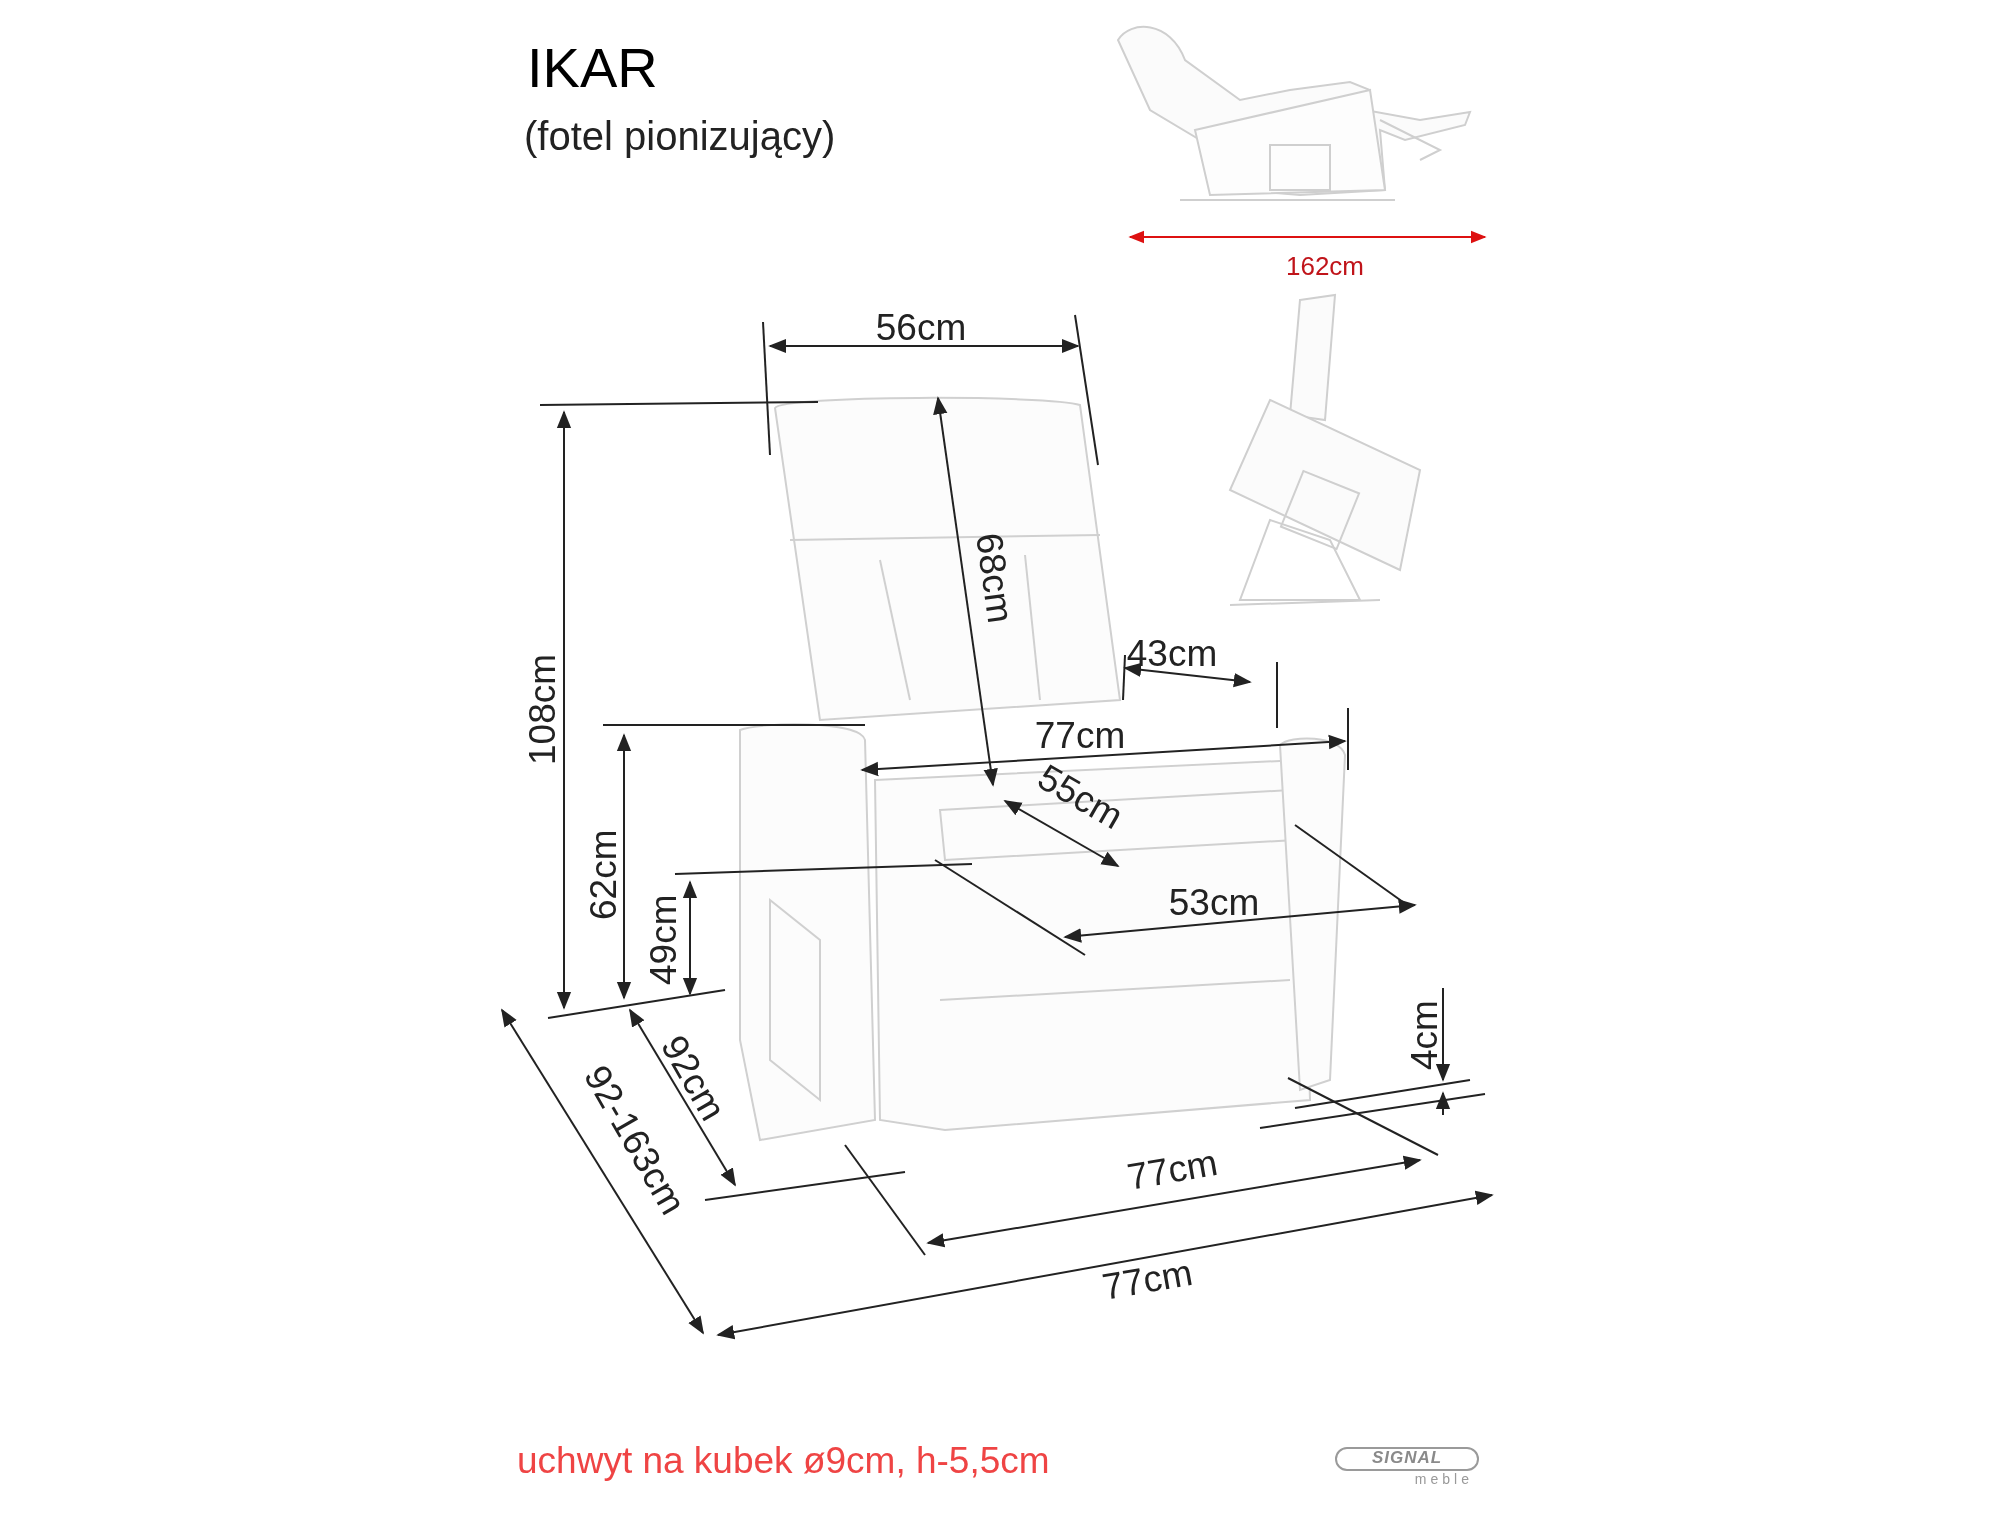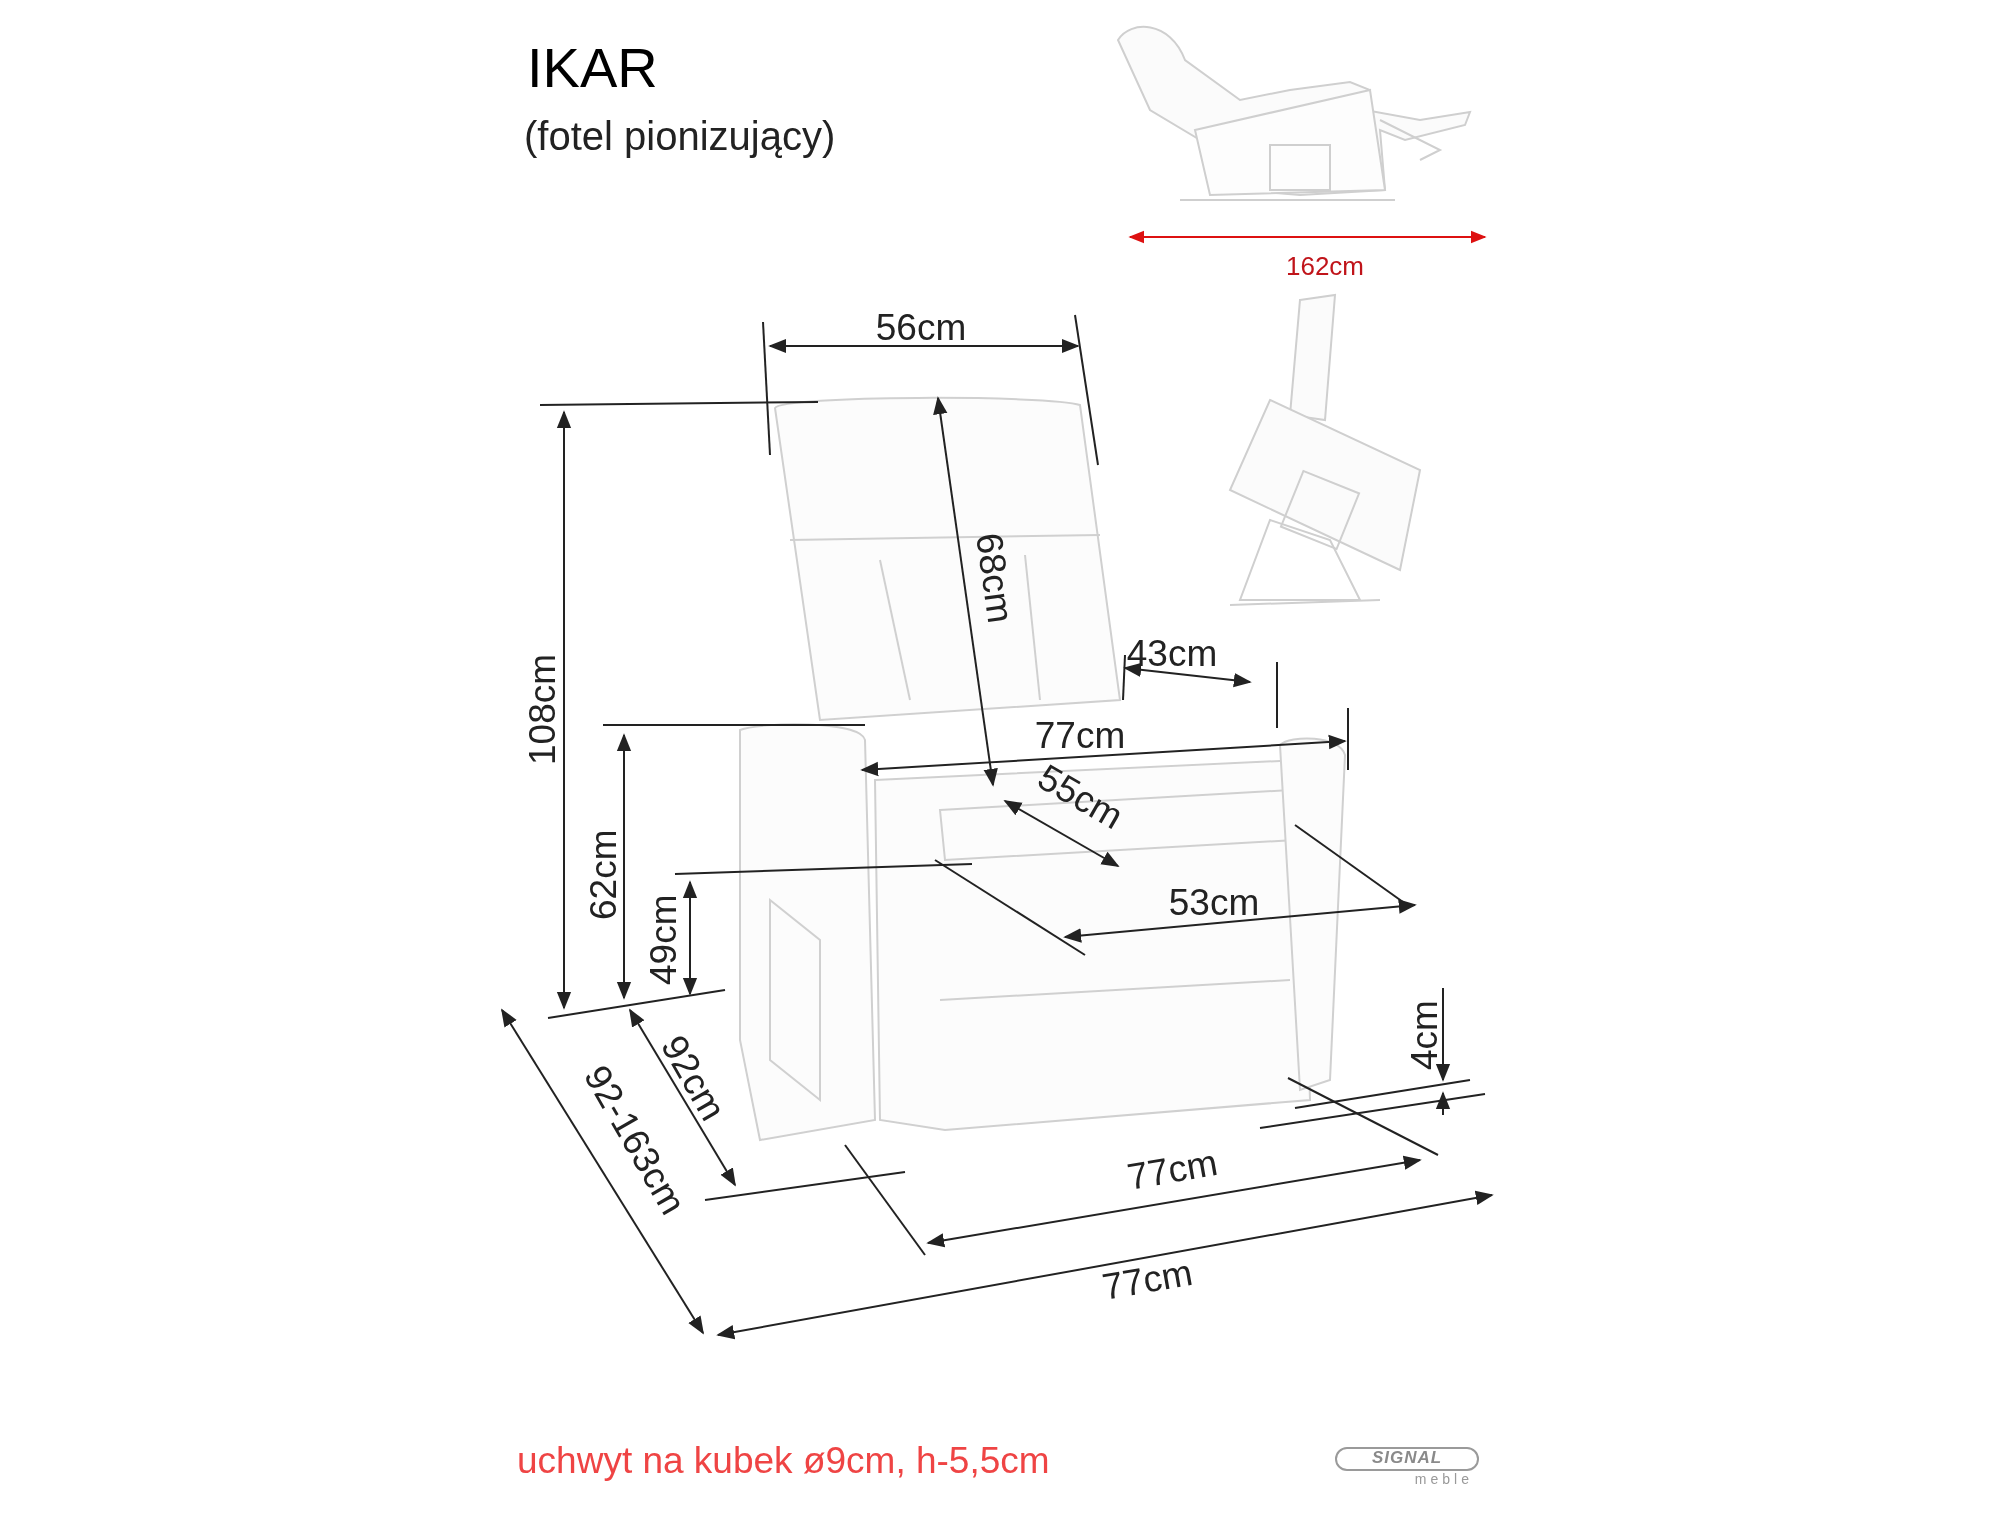--- a/index.html
+++ b/index.html
@@ -8,22 +8,22 @@
   .abs { position: absolute; }
   .title { left: 527px; top: 40px; font-size: 56px; line-height: 1; color: #000000; }
   .subtitle { left: 524px; top: 116px; font-size: 40px; line-height: 1; color: #222; }
   .footer-note { left: 509px; top: 1440px; font-size: 37px; color: #ef4444; white-space: nowrap; margin-left: 8px; }
   svg.diagram { position: absolute; left: 0; top: 0; width: 2000px; height: 1530px; }
   .dimtext { font-family: "Liberation Sans", sans-serif; font-size: 37px; fill: #222; }
   .redtext { font-family: "Liberation Sans", sans-serif; font-size: 26px; fill: #c0141a; }
   .logo { left: 1335px; top: 1447px; width: 150px; height: 38px; }
   .logo-pill { position: absolute; left: 0; top: 0; width: 144px; height: 24px; border: 2px solid #9a9a9a;
                border-radius: 14px; box-sizing: border-box; }
-  .logo-word { position: absolute; left: 0; top: 1px; width: 144px; text-align: center;
-               font-size: 17px; font-weight: bold; font-style: italic; color: #8a8a8a; letter-spacing: 1px; }
+  .logo-word { position: absolute; left: 0; top: 1px; width: 144px; text-align: left;
+               font-size: 17px; font-weight: bold; font-style: italic; color: #8a8a8a; letter-spacing: 1px; padding-left: 37px; }
   .logo-sub { position: absolute; right: 12px; top: 24px; font-size: 14px; color: #999; letter-spacing: 4px; }
 </style>
 </head>
 <body>
 
 <div class="abs title">IKAR</div>
 <div class="abs subtitle">(fotel pionizujący)</div>
 
 <svg class="diagram" viewBox="0 0 2000 1530" xmlns="http://www.w3.org/2000/svg">
   <defs>

